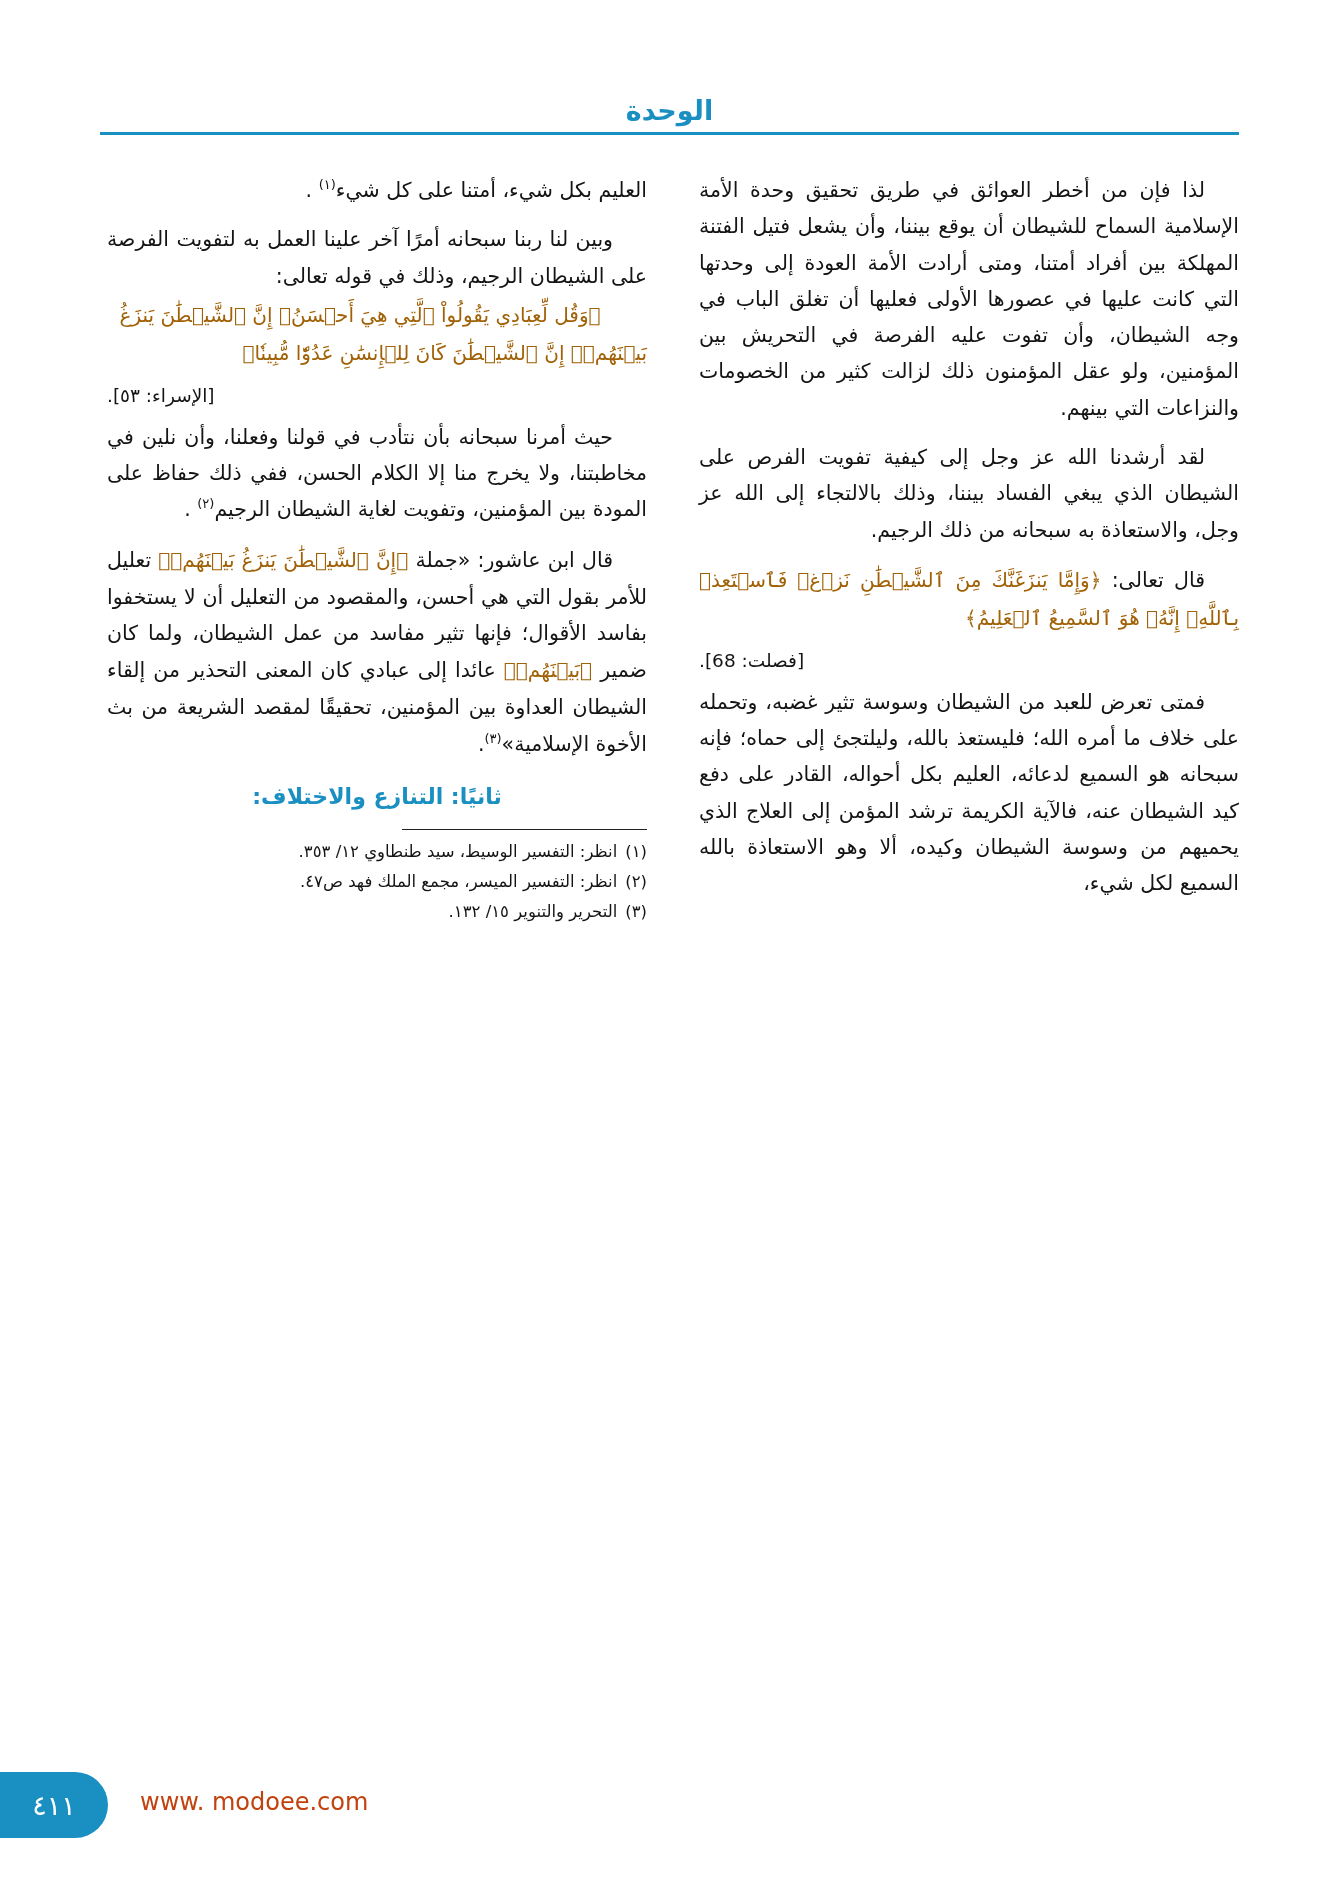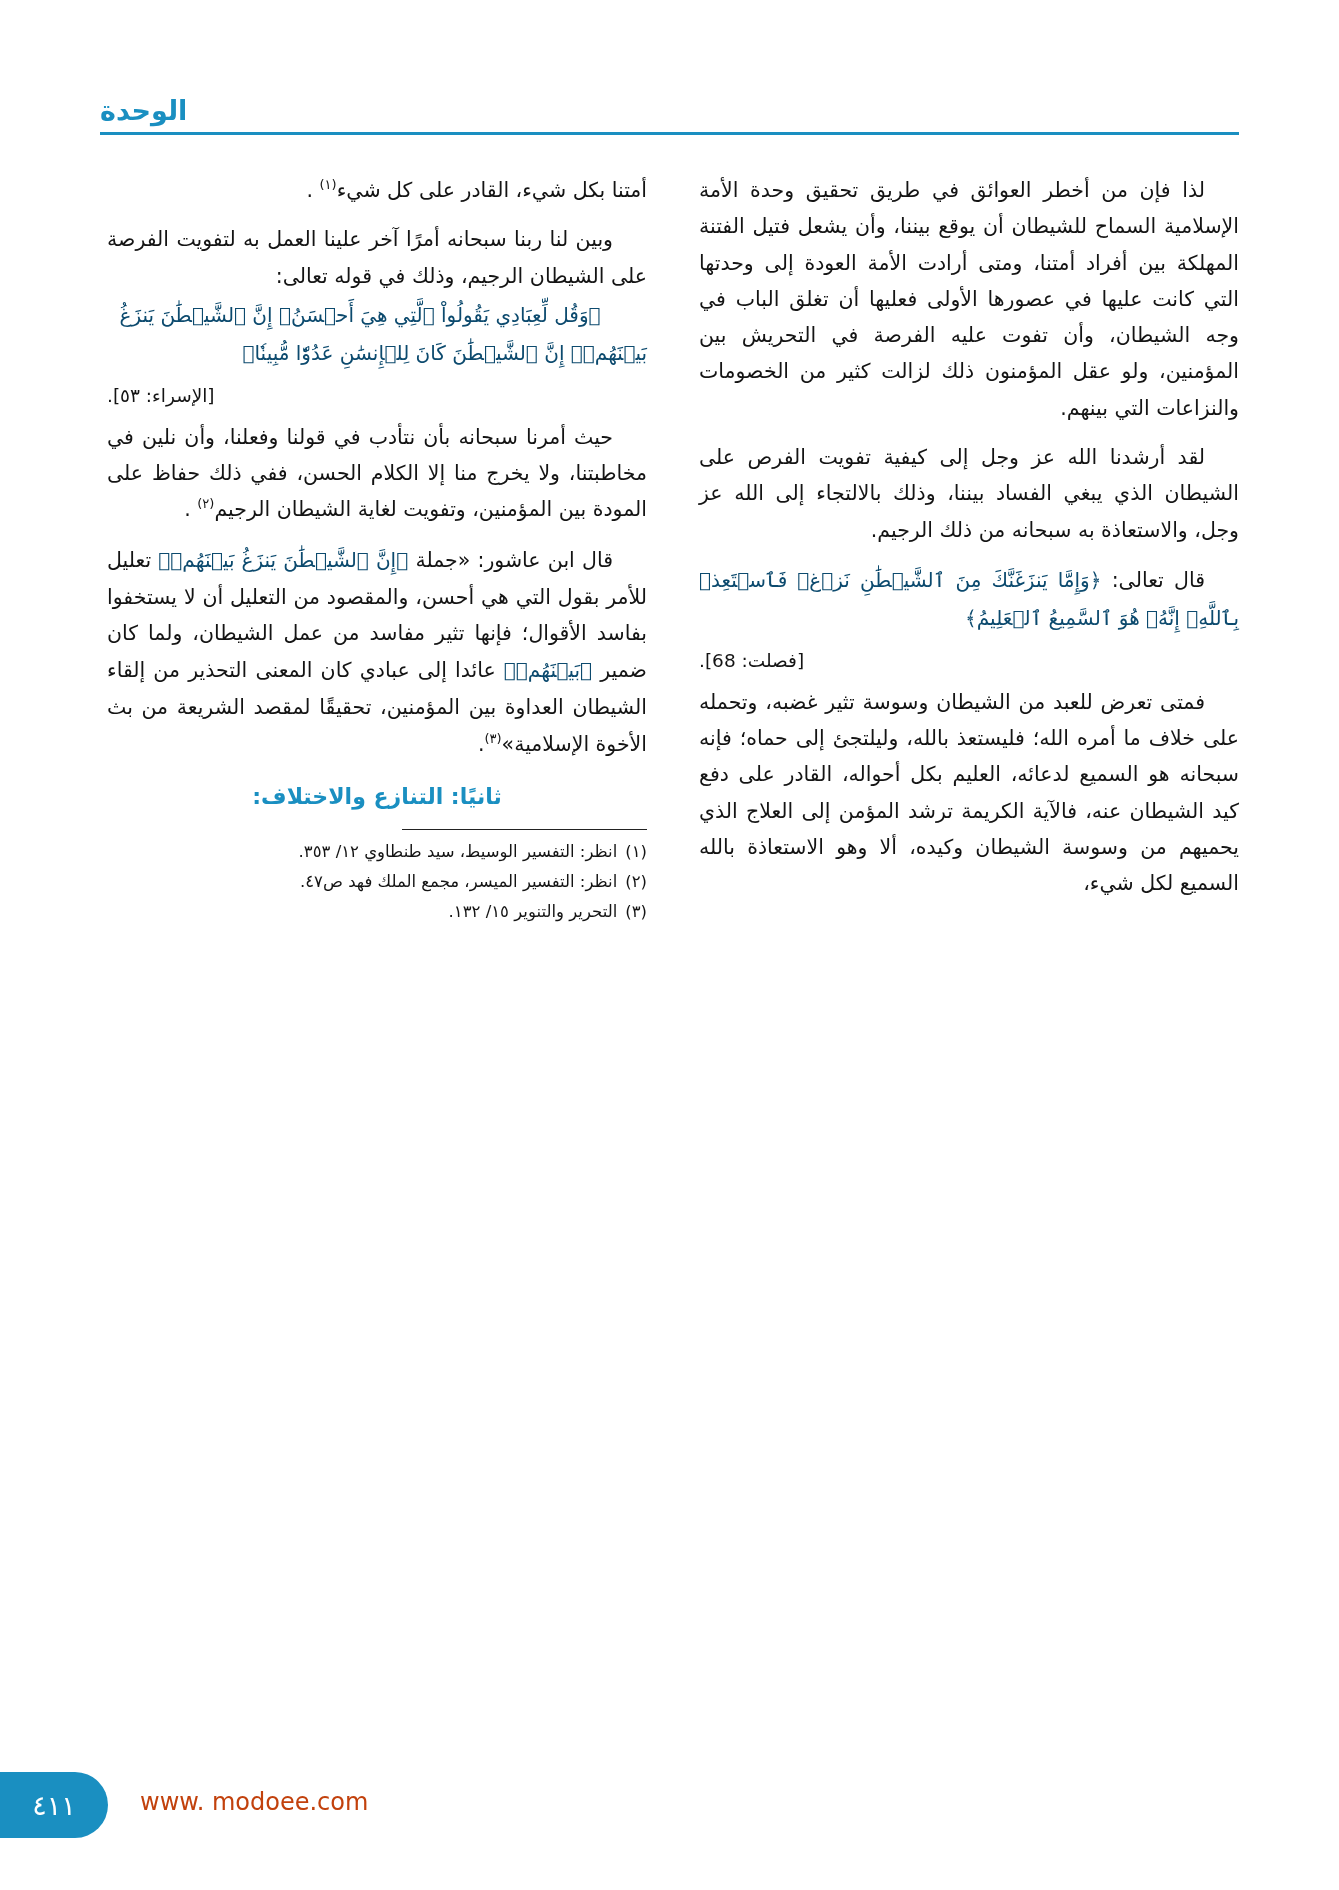--- a/index.html
+++ b/index.html
@@ -25,21 +25,21 @@
   .header {
     position: absolute;
     top: 95px;
     right: 100px;
     left: 100px;
   }
   .header-title {
     font-size: 27px;
     color: #1a8fc1;
     font-weight: bold;
-    text-align: left;
+    text-align: center;
     letter-spacing: 0px;
     padding-bottom: 6px;
   }
   .header-rule {
     height: 3px;
     background: #1a8fc1;
     width: 100%;
   }
 
   
@@ -71,21 +71,21 @@
   }
   p.ref {
     margin: 0 0 13px 0;
     font-size: 18.5px;
     text-align: left;
     color: #141414;
     direction: rtl;
   }
 
   .quran {
-    color: #0c4a6e;
+    color: #a16207;
     font-family: "DejaVu Sans", "Liberation Sans", sans-serif;
     font-size: 20px;
     line-height: 1.9;
   }
   .quran-block {
     display: block;
     text-align: center;
     margin: 2px 0 0 0;
   }
   sup.fn {
@@ -185,21 +185,21 @@
         <span>قال تعالى:</span>
         <span class="quran">﴿وَإِمَّا يَنزَغَنَّكَ مِنَ ٱلشَّيۡطَٰنِ نَزۡغٞ فَٱسۡتَعِذۡ بِٱللَّهِۚ إِنَّهُۥ هُوَ ٱلسَّمِيعُ ٱلۡعَلِيمُ﴾</span>
       </p>
       <p class="ref">[فصلت: 68].</p>
 
       <p class="body indent">فمتى تعرض للعبد من الشيطان وسوسة تثير غضبه، وتحمله على خلاف ما أمره الله؛ فليستعذ بالله، وليلتجئ إلى حماه؛ فإنه سبحانه هو السميع لدعائه، العليم بكل أحواله، القادر على دفع كيد الشيطان عنه، فالآية الكريمة ترشد المؤمن إلى العلاج الذي يحميهم من وسوسة الشيطان وكيده، ألا وهو الاستعاذة بالله السميع لكل شيء،</p>
     </div>
 
     <div class="col">
       <p class="body">
-        <span>أمتنا بكل شيء، القادر على كل شيء</span><sup class="fn">(١)</sup><span> .</span>
+        <span>العليم بكل شيء، أمتنا على كل شيء</span><sup class="fn">(١)</sup><span> .</span>
       </p>
 
       <p class="body indent">
         <span>وبين لنا ربنا سبحانه أمرًا آخر علينا العمل به لتفويت الفرصة على الشيطان الرجيم، وذلك في قوله تعالى:</span>
         <span class="quran quran-block">﴿وَقُل لِّعِبَادِي يَقُولُواْ ٱلَّتِي هِيَ أَحۡسَنُۚ إِنَّ ٱلشَّيۡطَٰنَ يَنزَغُ بَيۡنَهُمۡۚ إِنَّ ٱلشَّيۡطَٰنَ كَانَ لِلۡإِنسَٰنِ عَدُوّٗا مُّبِينٗا﴾</span>
       </p>
       <p class="ref">[الإسراء: ٥٣].</p>
 
       <p class="body indent">
         <span>حيث أمرنا سبحانه بأن نتأدب في قولنا وفعلنا، وأن نلين في مخاطبتنا، ولا يخرج منا إلا الكلام الحسن، ففي ذلك حفاظ على المودة بين المؤمنين، وتفويت لغاية الشيطان الرجيم</span><sup class="fn">(٢)</sup><span> .</span>

